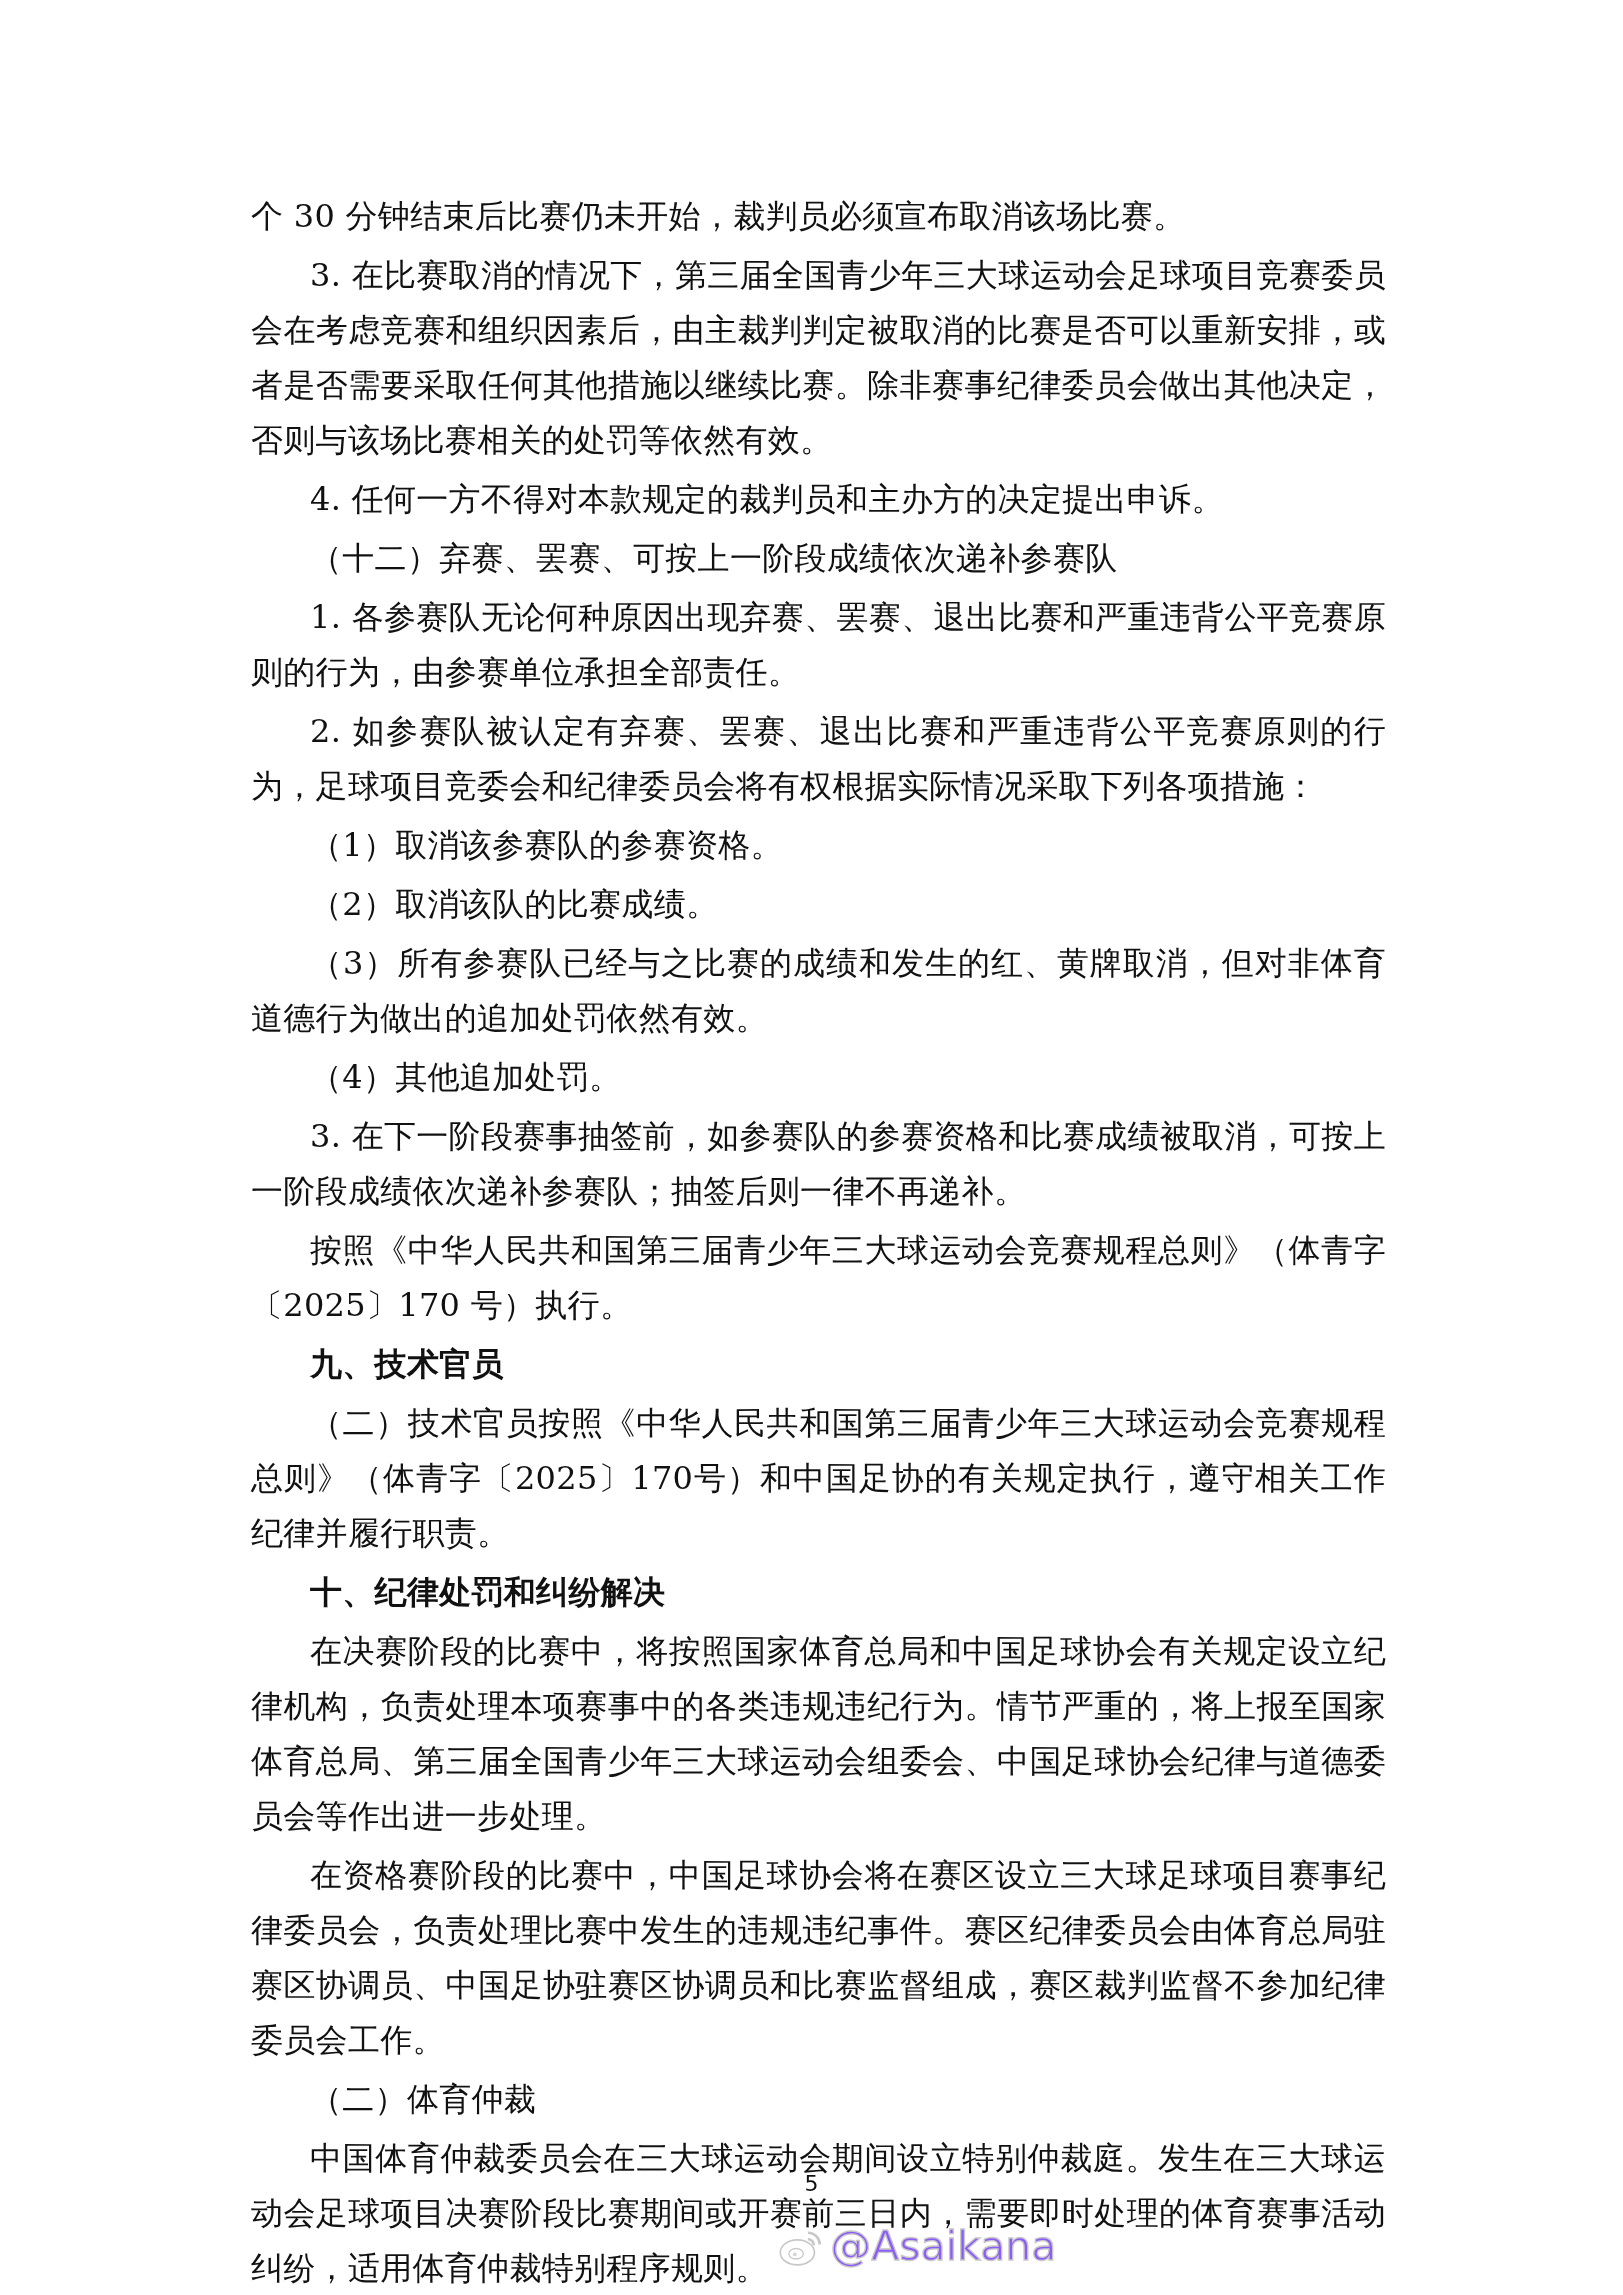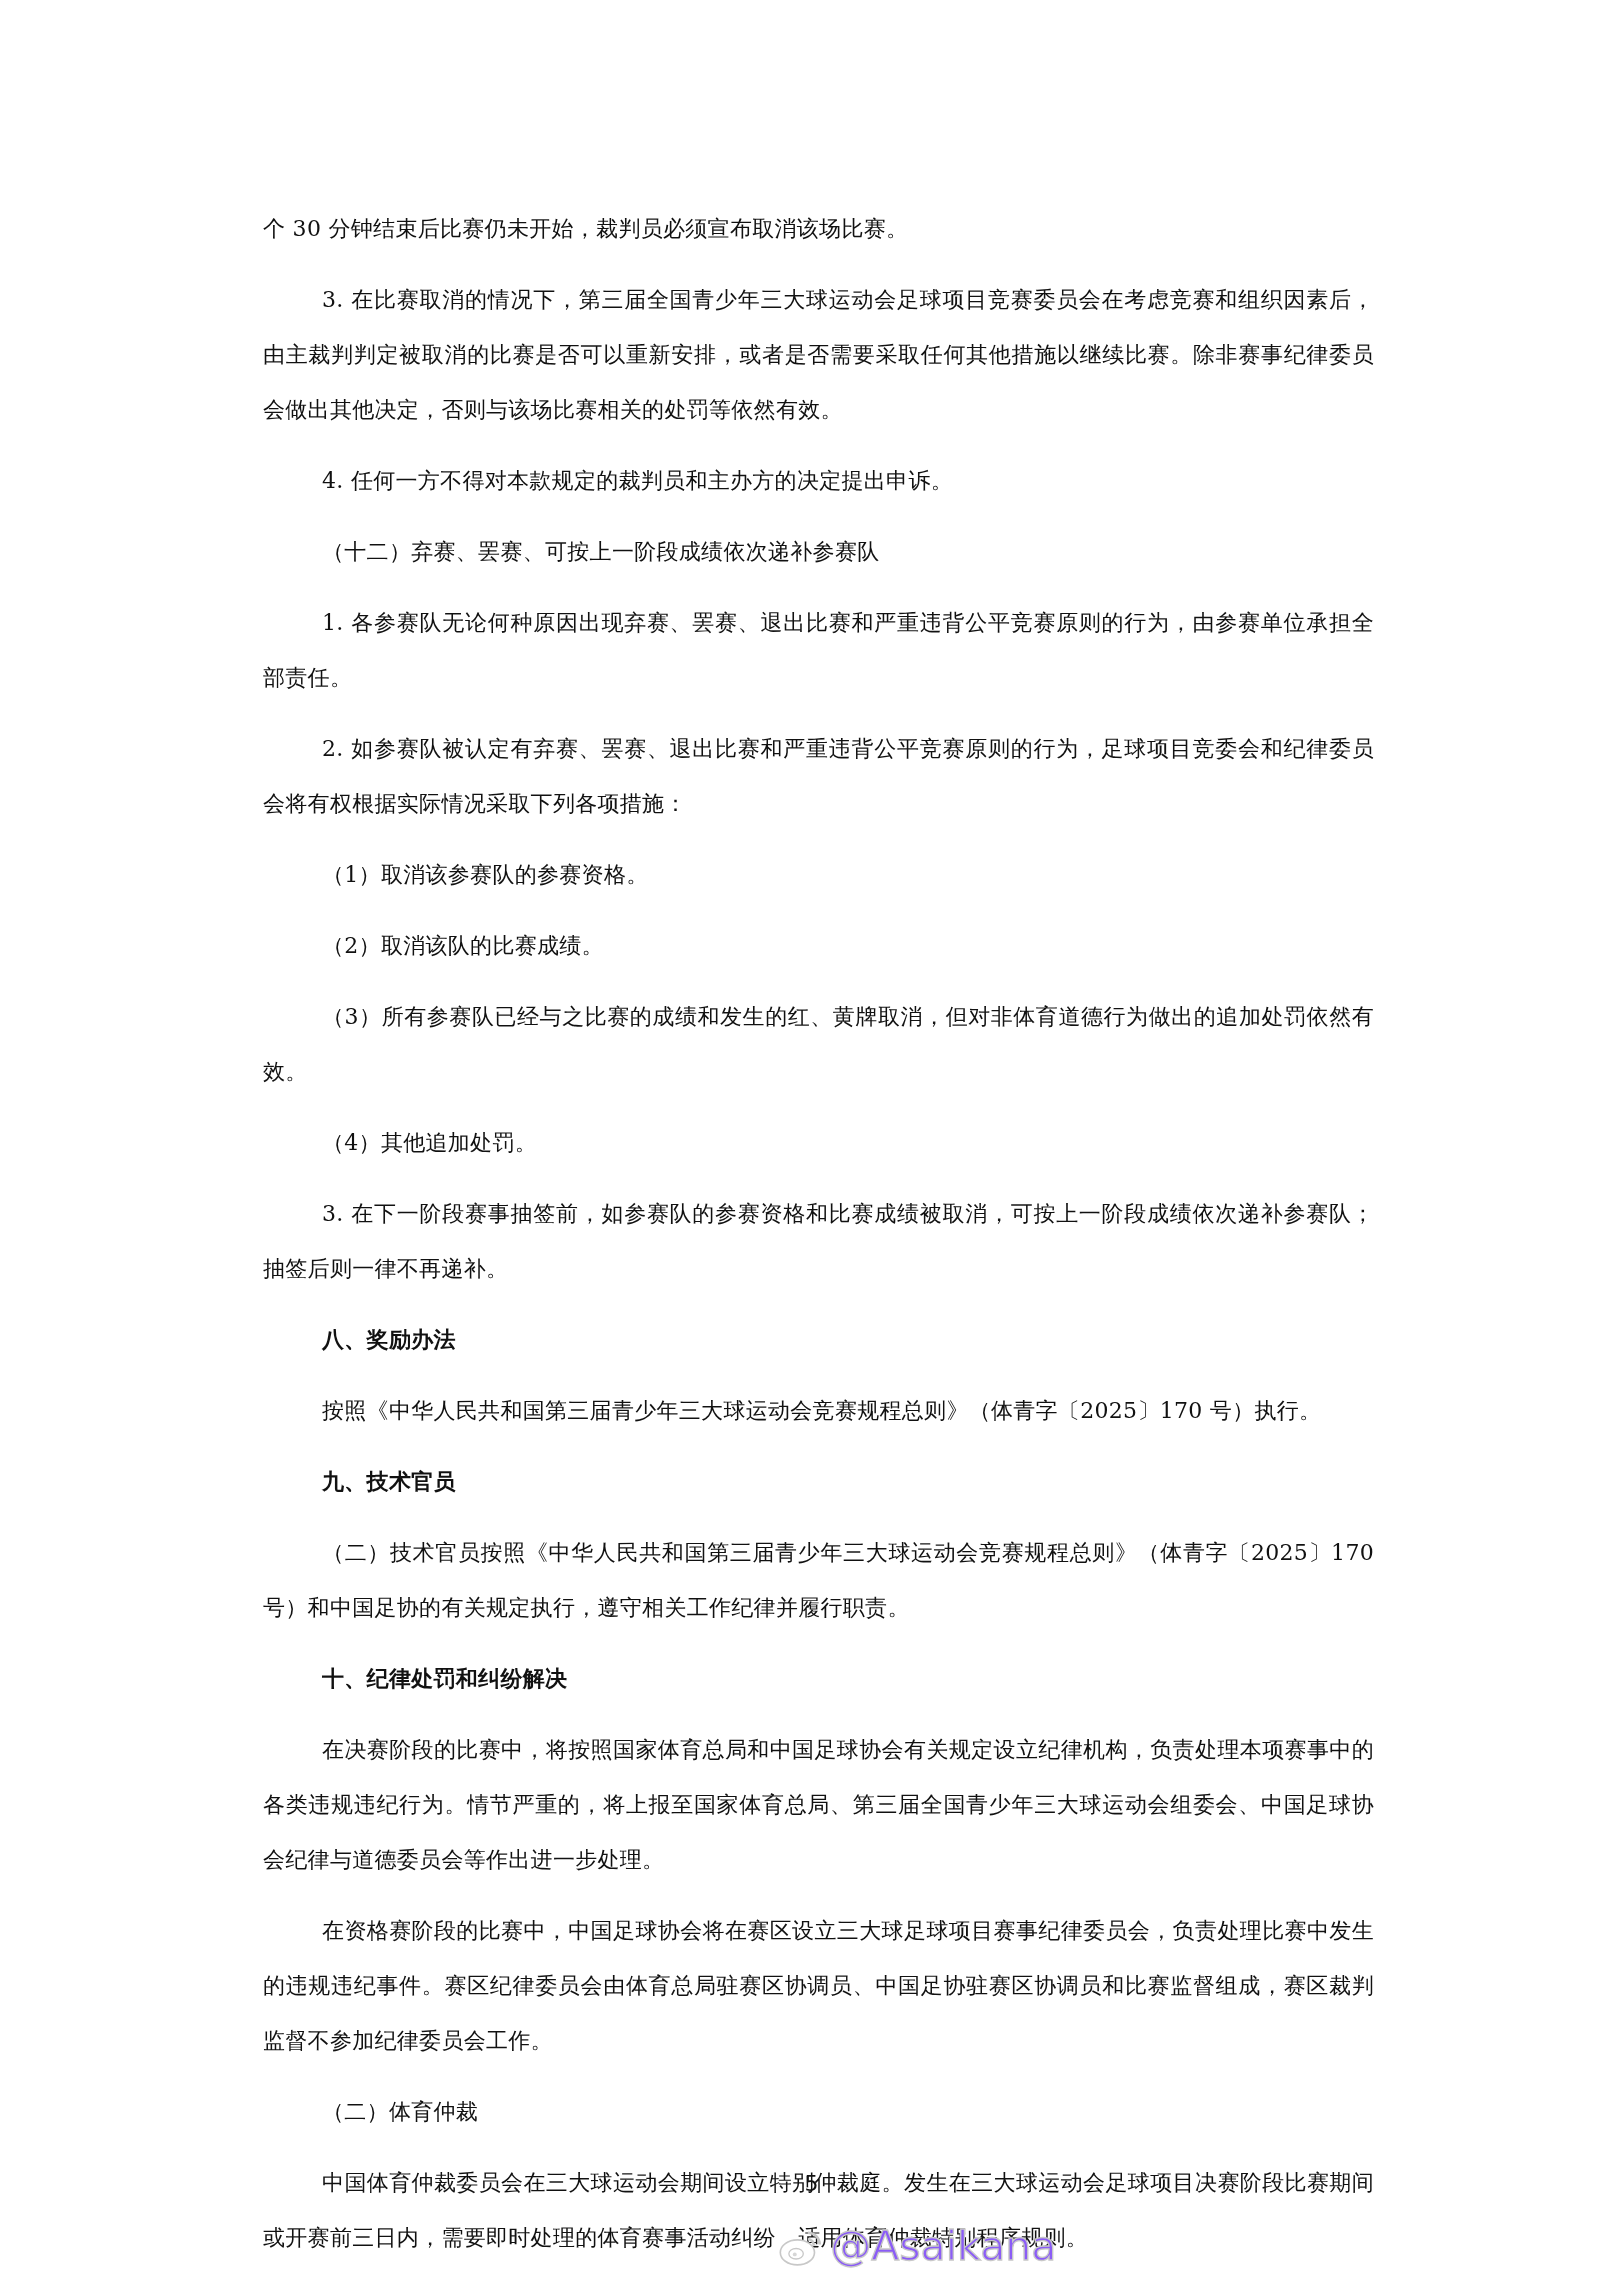--- a/index.html
+++ b/index.html
@@ -15,23 +15,23 @@
     font-family: "DejaVu Serif", "Liberation Serif", serif;
     color: #111111;
   }
   .page {
     position: absolute;
     left: 247px;
     top: 185px;
     width: 1143px;
   }
   .p {
-    font-size: 22px;
+    font-size: 32px;
     line-height: 55px;
-    margin: 16px;
+    margin: 4px;
     text-align: justify;
     text-justify: inter-character;
     letter-spacing: 0.3px;
   }
   .indent {
     text-indent: 59px;
   }
   .heading {
     font-family: "DejaVu Sans", "Liberation Sans", sans-serif;
     font-weight: bold;
@@ -73,21 +73,20 @@
   <p class="p indent">3. 在比赛取消的情况下，第三届全国青少年三大球运动会足球项目竞赛委员会在考虑竞赛和组织因素后，由主裁判判定被取消的比赛是否可以重新安排，或者是否需要采取任何其他措施以继续比赛。除非赛事纪律委员会做出其他决定，否则与该场比赛相关的处罚等依然有效。</p>
   <p class="p indent">4. 任何一方不得对本款规定的裁判员和主办方的决定提出申诉。</p>
   <p class="p indent">（十二）弃赛、罢赛、可按上一阶段成绩依次递补参赛队</p>
   <p class="p indent">1. 各参赛队无论何种原因出现弃赛、罢赛、退出比赛和严重违背公平竞赛原则的行为，由参赛单位承担全部责任。</p>
   <p class="p indent">2. 如参赛队被认定有弃赛、罢赛、退出比赛和严重违背公平竞赛原则的行为，足球项目竞委会和纪律委员会将有权根据实际情况采取下列各项措施：</p>
   <p class="p indent">（1）取消该参赛队的参赛资格。</p>
   <p class="p indent">（2）取消该队的比赛成绩。</p>
   <p class="p indent">（3）所有参赛队已经与之比赛的成绩和发生的红、黄牌取消，但对非体育道德行为做出的追加处罚依然有效。</p>
   <p class="p indent">（4）其他追加处罚。</p>
   <p class="p indent">3. 在下一阶段赛事抽签前，如参赛队的参赛资格和比赛成绩被取消，可按上一阶段成绩依次递补参赛队；抽签后则一律不再递补。</p>
-  <p class="p indent heading">八、奖励办法</p>
   <p class="p indent">按照《中华人民共和国第三届青少年三大球运动会竞赛规程总则》（体青字〔2025〕170 号）执行。</p>
   <p class="p indent heading">九、技术官员</p>
   <p class="p indent">（二）技术官员按照《中华人民共和国第三届青少年三大球运动会竞赛规程总则》（体青字〔2025〕170号）和中国足协的有关规定执行，遵守相关工作纪律并履行职责。</p>
   <p class="p indent heading">十、纪律处罚和纠纷解决</p>
   <p class="p indent">在决赛阶段的比赛中，将按照国家体育总局和中国足球协会有关规定设立纪律机构，负责处理本项赛事中的各类违规违纪行为。情节严重的，将上报至国家体育总局、第三届全国青少年三大球运动会组委会、中国足球协会纪律与道德委员会等作出进一步处理。</p>
   <p class="p indent">在资格赛阶段的比赛中，中国足球协会将在赛区设立三大球足球项目赛事纪律委员会，负责处理比赛中发生的违规违纪事件。赛区纪律委员会由体育总局驻赛区协调员、中国足协驻赛区协调员和比赛监督组成，赛区裁判监督不参加纪律委员会工作。</p>
   <p class="p indent">（二）体育仲裁</p>
   <p class="p indent">中国体育仲裁委员会在三大球运动会期间设立特别仲裁庭。发生在三大球运动会足球项目决赛阶段比赛期间或开赛前三日内，需要即时处理的体育赛事活动纠纷，适用体育仲裁特别程序规则。</p>
 
 </div>

